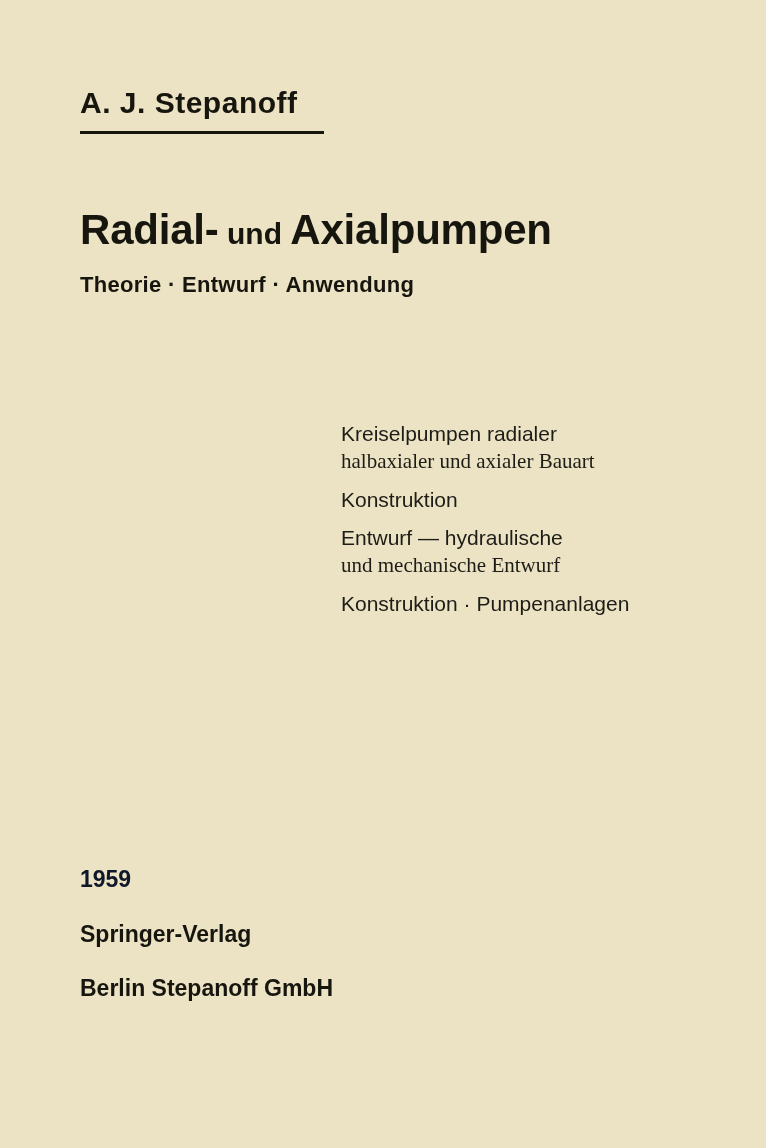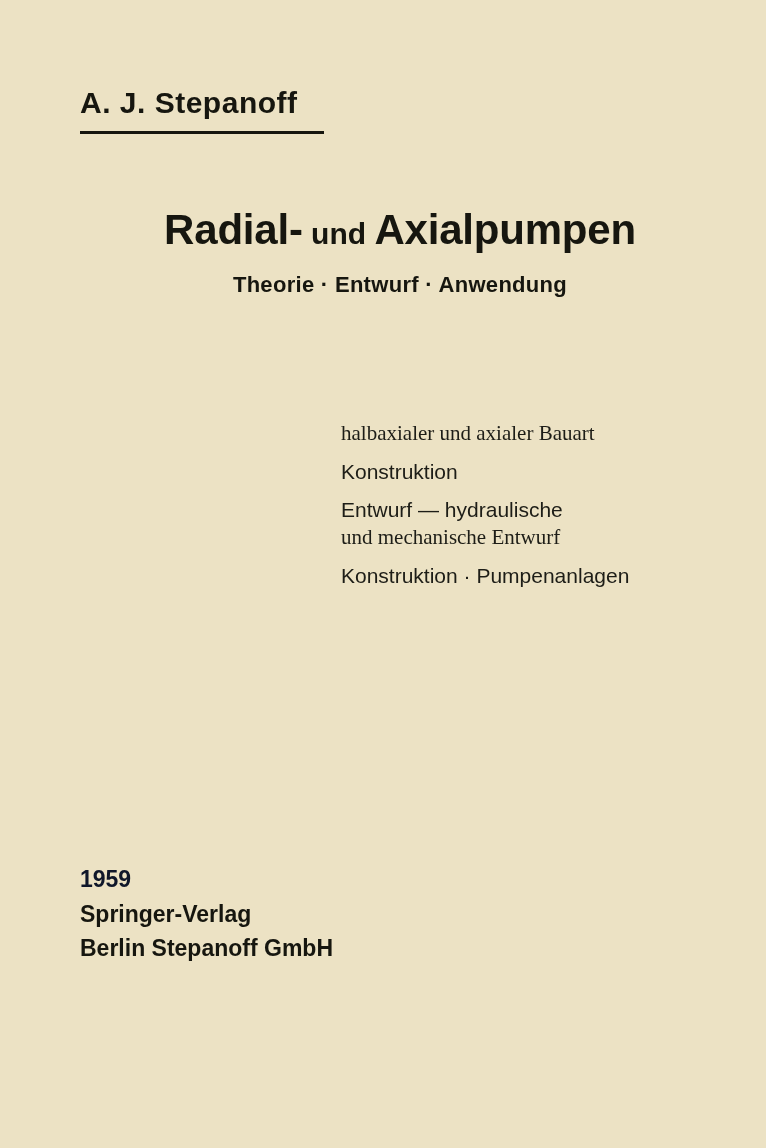--- a/index.html
+++ b/index.html
@@ -42,21 +42,20 @@
     height: 3px;
     background: #16160f;
   }
 
   
   .title-block {
     position: absolute;
     left: 80px;
     top: 208px;
     width: 640px;
-    text-align: center;
   }
   .main-title {
     font-size: 42px;
     font-weight: bold;
     letter-spacing: -0.2px;
     line-height: 1.05;
     color: #16160f;
     white-space: nowrap;
   }
   .main-title .small-word {
@@ -105,38 +104,40 @@
     font-weight: bold;
     line-height: 1.5;
     color: #0f172a;
   }
   .imprint-line {
     font-size: 23px;
     font-weight: bold;
     line-height: 1.5;
     color: #16160f;
     white-space: nowrap;
+    margin-top: 20px;
   }
 </style>
 </head>
 <body>
 
 <div class="page">
 
   <div class="author-block">
     <div class="author-name">A. J. Stepanoff</div>
     <div class="author-rule"></div>
   </div>
 
   <div class="title-block">
     <div class="main-title"><span>Radial-</span><span class="small-word"> und </span><span>Axialpumpen</span></div>
     <div class="subtitle">Theorie · Entwurf · Anwendung</div>
   </div>
 
   <div class="desc-block">
+    <div class="desc-line tight">Kreiselpumpen radialer</div>
     <div class="desc-line sub">halbaxialer und axialer Bauart</div>
     <div class="desc-line">Konstruktion</div>
     <div class="desc-line tight">Entwurf — hydraulische</div>
     <div class="desc-line sub">und mechanische Entwurf</div>
     <div class="desc-line">Konstruktion · Pumpenanlagen</div>
   </div>
 
   <div class="imprint-block">
     <div class="imprint-year">1959</div>
     <div class="imprint-line">Springer-Verlag</div>

